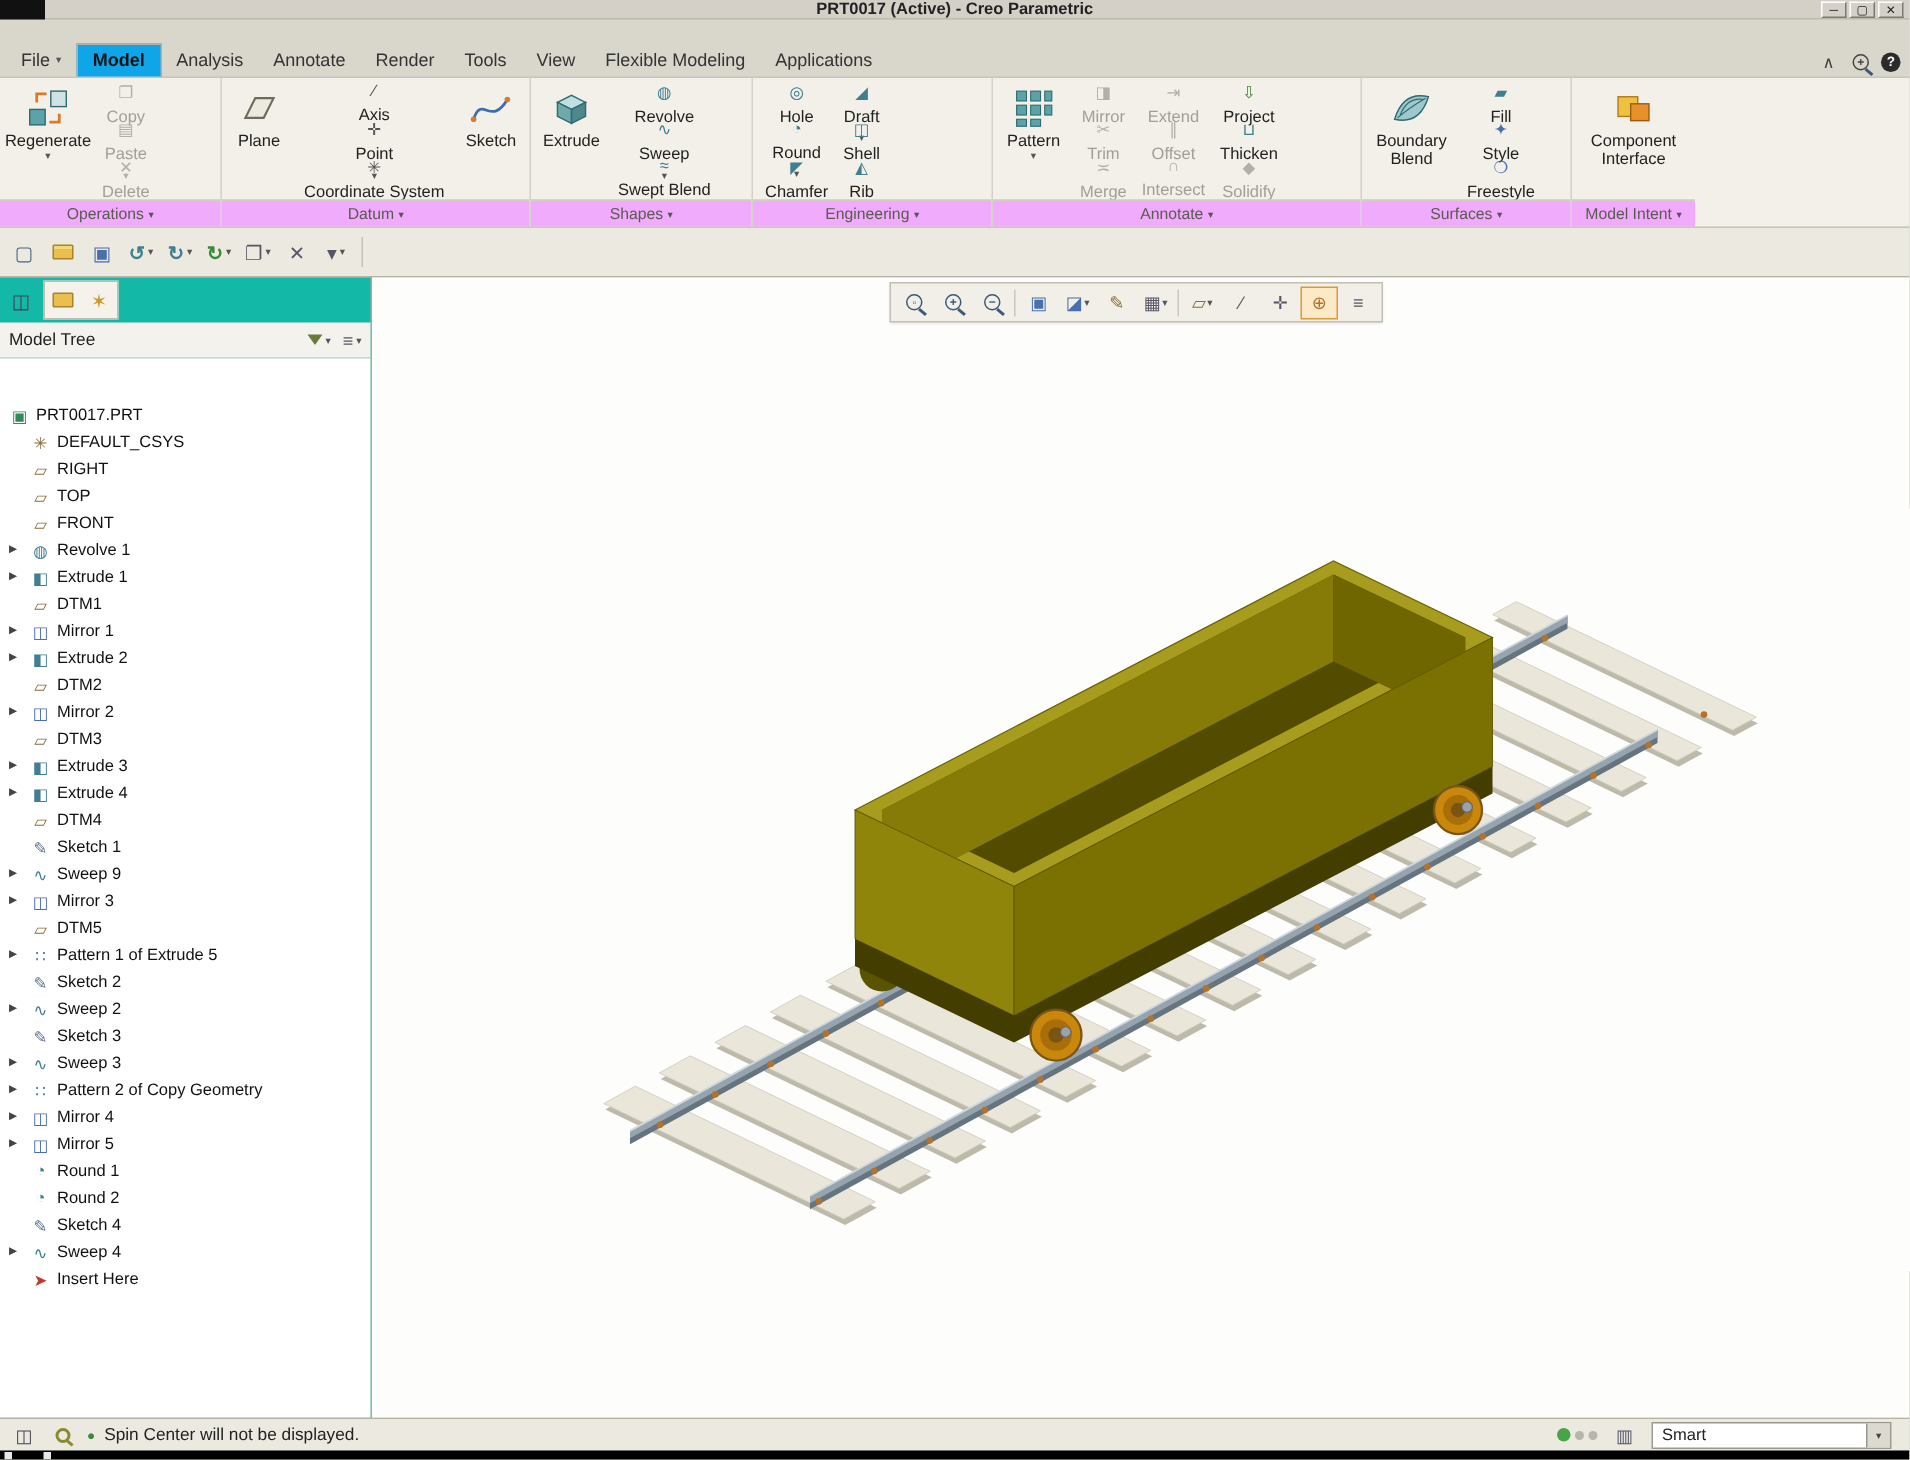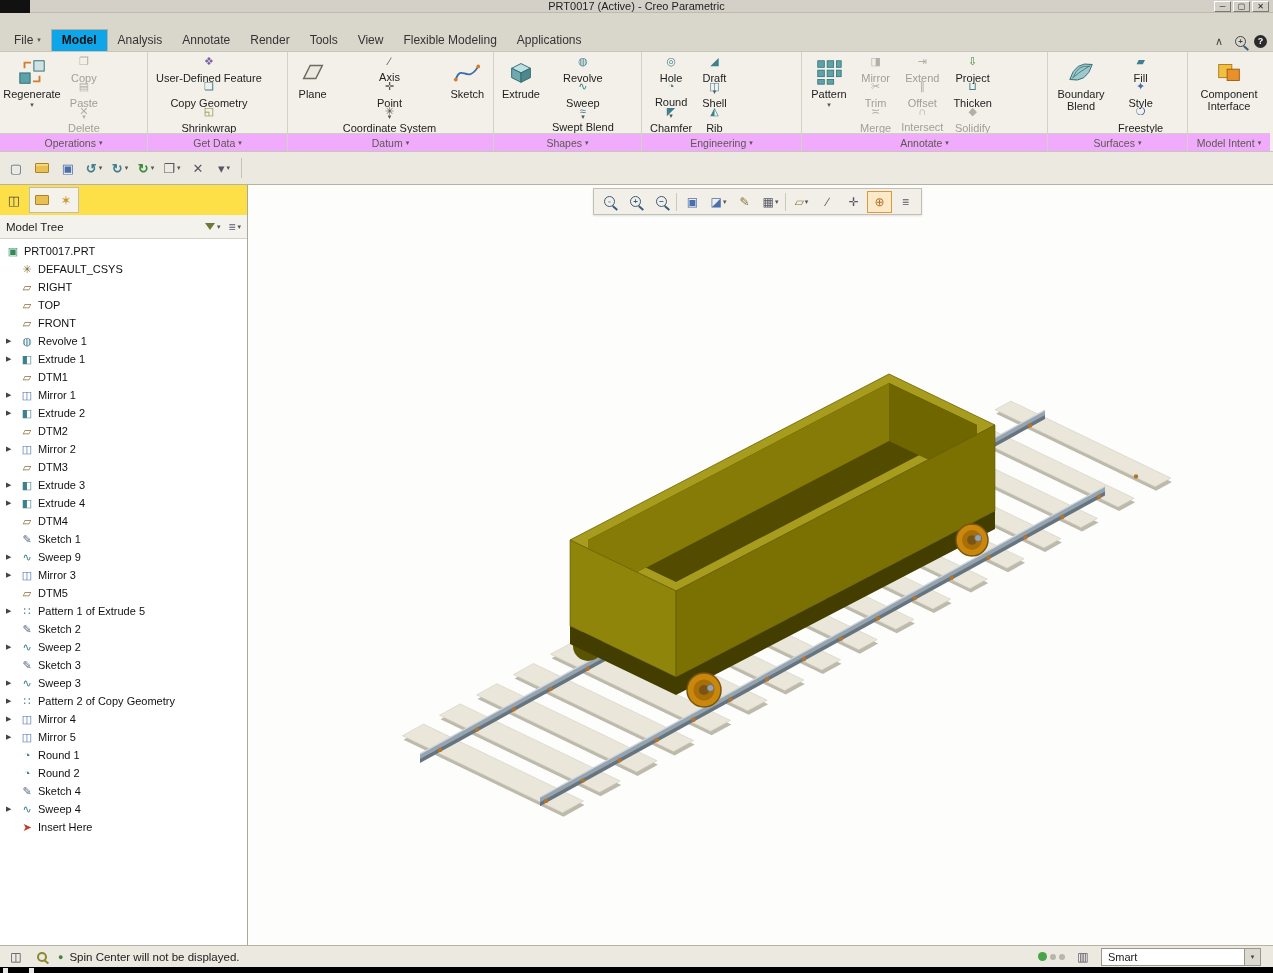--- a/index.html
+++ b/index.html
@@ -2,21 +2,21 @@
 <html><head>
 <meta charset="utf-8">
 <style>
   * { box-sizing: border-box; margin: 0; padding: 0; }
   html,body { width:1273px; height:973px; overflow:hidden;
     font-family:"Liberation Sans", sans-serif; background:#d6d3ca; font-size:11px; color:#222; }
 
   
   .titlebar{height:13px;background:#d4d0c8;position:relative;border-bottom:1px solid #bdbab0;}
   .app-icon{position:absolute;left:0;top:0;width:30px;height:13px;background:#111;}
-  .title-text{position:absolute;left:0;right:0;top:0;text-align:center;font-size:11px;line-height:13px;color:#222;}
+  .title-text{position:absolute;left:0;right:0;top:0;text-align:center;font-size:11px;line-height:13px;color:#222;font-weight:bold;}
   .winbtns{position:absolute;right:4px;top:1px;display:flex;gap:2px;}
   .winbtn{width:17px;height:11px;background:#d4d0c8;border:1px solid;border-color:#fff #7a7a72 #7a7a72 #fff;
     font-size:8px;line-height:9px;text-align:center;color:#222;}
   .chrome-band{height:17px;background:#d9d6cc;}
 
   
   .tabrow{height:22px;background:#d9d6cc;display:flex;align-items:flex-end;padding-left:4px;position:relative;border-bottom:1px solid #c8c5ba;}
   .tab{padding:3px 10px 4px 10px;font-size:12px;color:#333;white-space:nowrap;display:flex;align-items:center;gap:4px;}
   .tab.state-active{background:#0ea5e9;border:1px solid #b2afa4;border-bottom:none;font-weight:bold;color:#111;}
   .tabrow-right{position:absolute;right:6px;top:3px;display:flex;gap:8px;align-items:center;}
@@ -83,38 +83,38 @@
   .qicon-undo::before{content:"↺";color:#3f7f8f;font-weight:bold;}
   .qicon-redo::before{content:"↻";color:#3f7f8f;font-weight:bold;}
   .qicon-regenerate-small::before{content:"↻";color:#3a8a3a;font-weight:bold;}
   .qicon-window::before{content:"❐";color:#556;}
   .qicon-close-window::before{content:"✕";color:#556;}
   .qicon-customize-toolbar::before{content:"▾";color:#556;}
   .qsep{width:1px;height:20px;background:#c5c2b6;margin:0 3px;}
 
   
   .main{display:flex;height:760px;}
-  .left-panel{width:248px;background:#fde047;border-right:1px solid #aaa79c;display:flex;flex-direction:column;}
+  .left-panel{width:248px;background:#14b8a6;border-right:1px solid #aaa79c;display:flex;flex-direction:column;}
   .nav-toolbar{height:30px;display:flex;align-items:center;gap:4px;padding-left:3px;}
   .navbtn{width:22px;height:22px;display:flex;align-items:center;justify-content:center;font-size:13px;}
   .nav-box{display:flex;border:1px solid #c0bdb2;background:#f4f2ea;padding:1px;gap:2px;}
   .nicon-show-navigator::before{content:"◫";color:#445;}
   .nicon-folder-browser{width:14px;height:10px;background:#e9c050;border:1px solid #a8832a;border-radius:1px;}
   .nicon-favorites::before{content:"✶";color:#c89a2a;}
 
   .tree-header{height:24px;background:#f4f2ec;border-bottom:1px solid #d5d2c8;display:flex;align-items:center;padding:0 6px;}
   .tree-title{font-size:11.5px;color:#222;}
   .tree-header-right{margin-left:auto;display:flex;align-items:center;gap:8px;}
   .th-btn{display:flex;align-items:center;gap:2px;}
   .funnel{width:0;height:0;border-left:5px solid transparent;border-right:5px solid transparent;border-top:7px solid #6b7a3a;display:inline-block;}
   .list-glyph{font-size:12px;color:#556;}
 
   .tree-body{flex:1;background:#ffffff;overflow:hidden;padding-top:3px;}
   .tree-row{height:18px;display:flex;align-items:center;gap:4px;padding-left:20px;position:relative;font-size:11px;color:#111;white-space:nowrap;}
-  .tree-row.indent-root{padding-left:6px;}
+  .tree-row.indent-root{padding-left:6px;margin-top:26px;}
   .expander{position:absolute;left:6px;top:0;height:18px;line-height:18px;font-size:7px;color:#444;}
   .ticon{width:14px;text-align:center;font-size:11px;flex:0 0 14px;}
   .ticon-part::before{content:"▣";color:#2e8b57;}
   .ticon-csys::before{content:"✳";color:#8a6d3b;}
   .ticon-plane::before{content:"▱";color:#8a6d3b;}
   .ticon-revolve::before{content:"◍";color:#3f7f8f;}
   .ticon-extrude::before{content:"◧";color:#3f7f8f;}
   .ticon-mirror::before{content:"◫";color:#4a6fae;}
   .ticon-sketch::before{content:"✎";color:#5a6e8a;}
   .ticon-sweep::before{content:"∿";color:#3f7f8f;}
@@ -269,42 +269,20 @@
             <span class="dd">▾</span>
           </div>
       </div>
     </div>
     <div class="rgroup-label">
         <span>Operations</span>
         <span class="dd">▾</span>
       </div>
   </div>
 
-  <div class="rgroup" style="width:140px">
-    <div class="rgroup-body">
-      <div class="rcol">
-        <div class="sbtn">
-            <span class="ricon ricon-udf"></span>
-            <span>User-Defined Feature</span>
-          </div>
-        <div class="sbtn">
-            <span class="ricon ricon-copy-geometry"></span>
-            <span>Copy Geometry</span>
-          </div>
-        <div class="sbtn">
-            <span class="ricon ricon-shrinkwrap"></span>
-            <span>Shrinkwrap</span>
-          </div>
-      </div>
-    </div>
-    <div class="rgroup-label">
-        <span>Get Data</span>
-        <span class="dd">▾</span>
-      </div>
-  </div>
 
   <div class="rgroup" style="width:206px">
     <div class="rgroup-body">
       <div class="bbtn" style="width:44px">
         <span class="bicon">
           <svg viewBox="0 0 32 32">
               <polygon points="6,23 13,9 26,9 19,23" fill="#eceade" stroke="#6b6b5f" stroke-width="1.5"></polygon>
             </svg>
         </span>
         <span>Plane</span>

